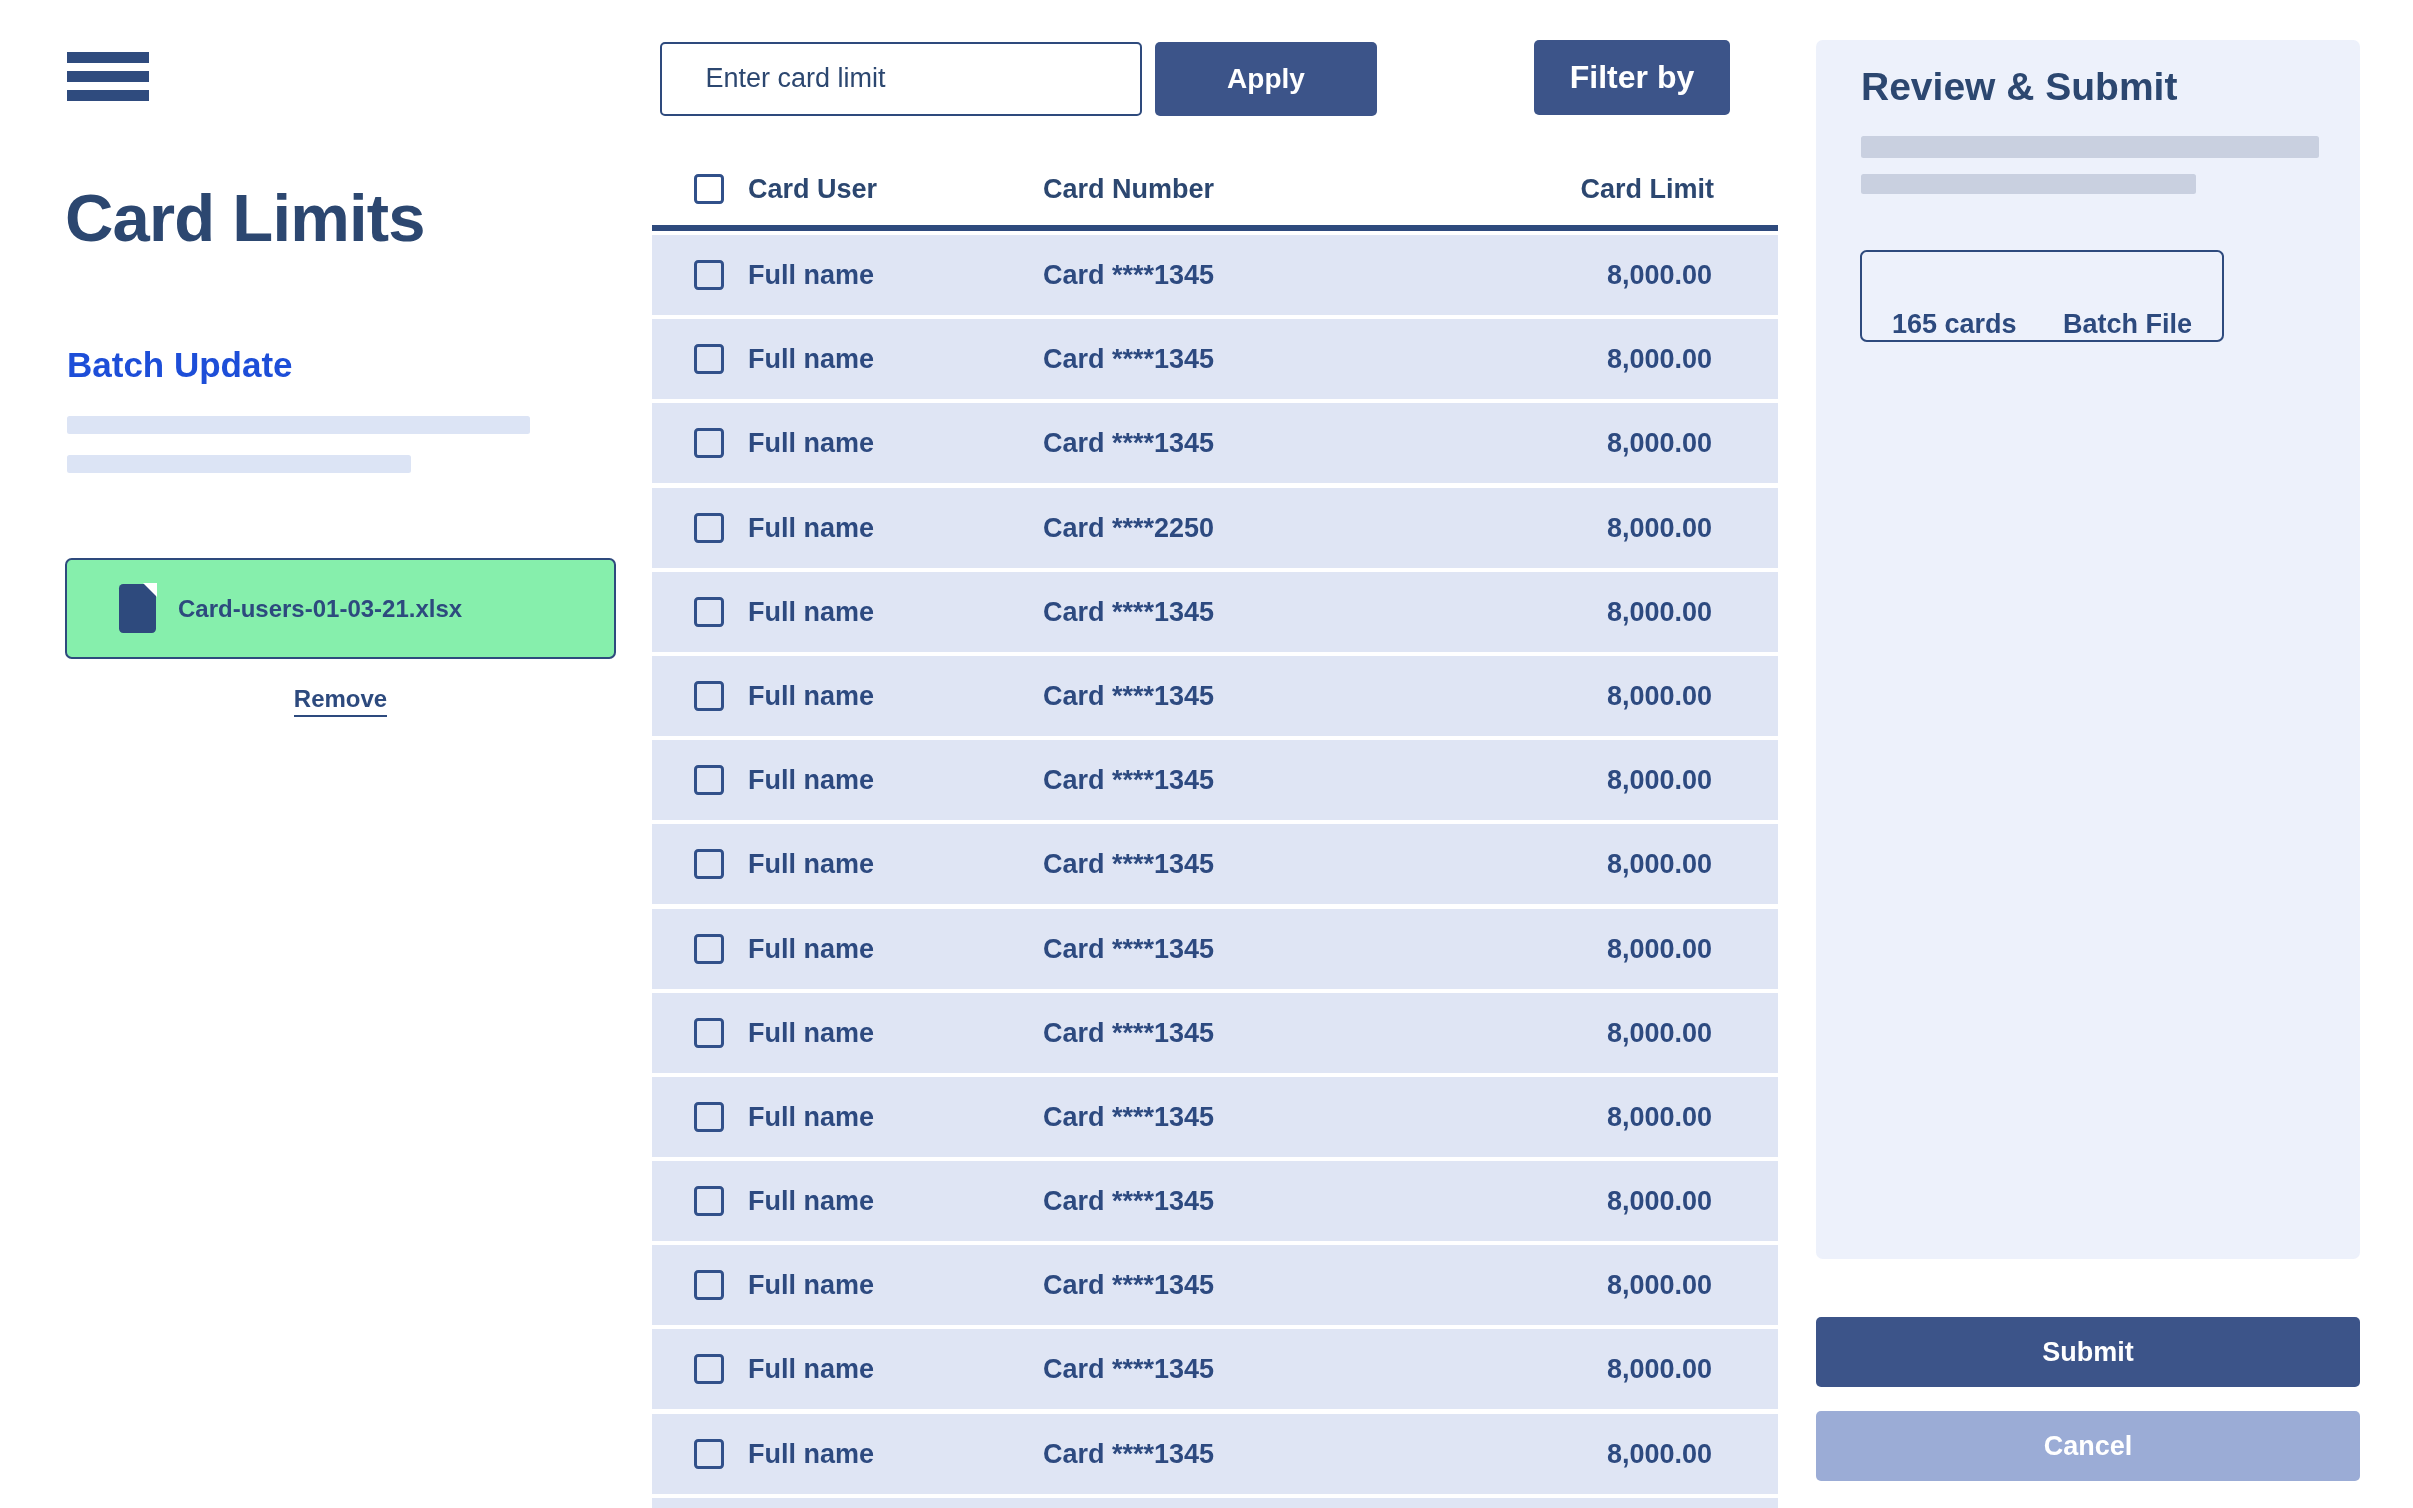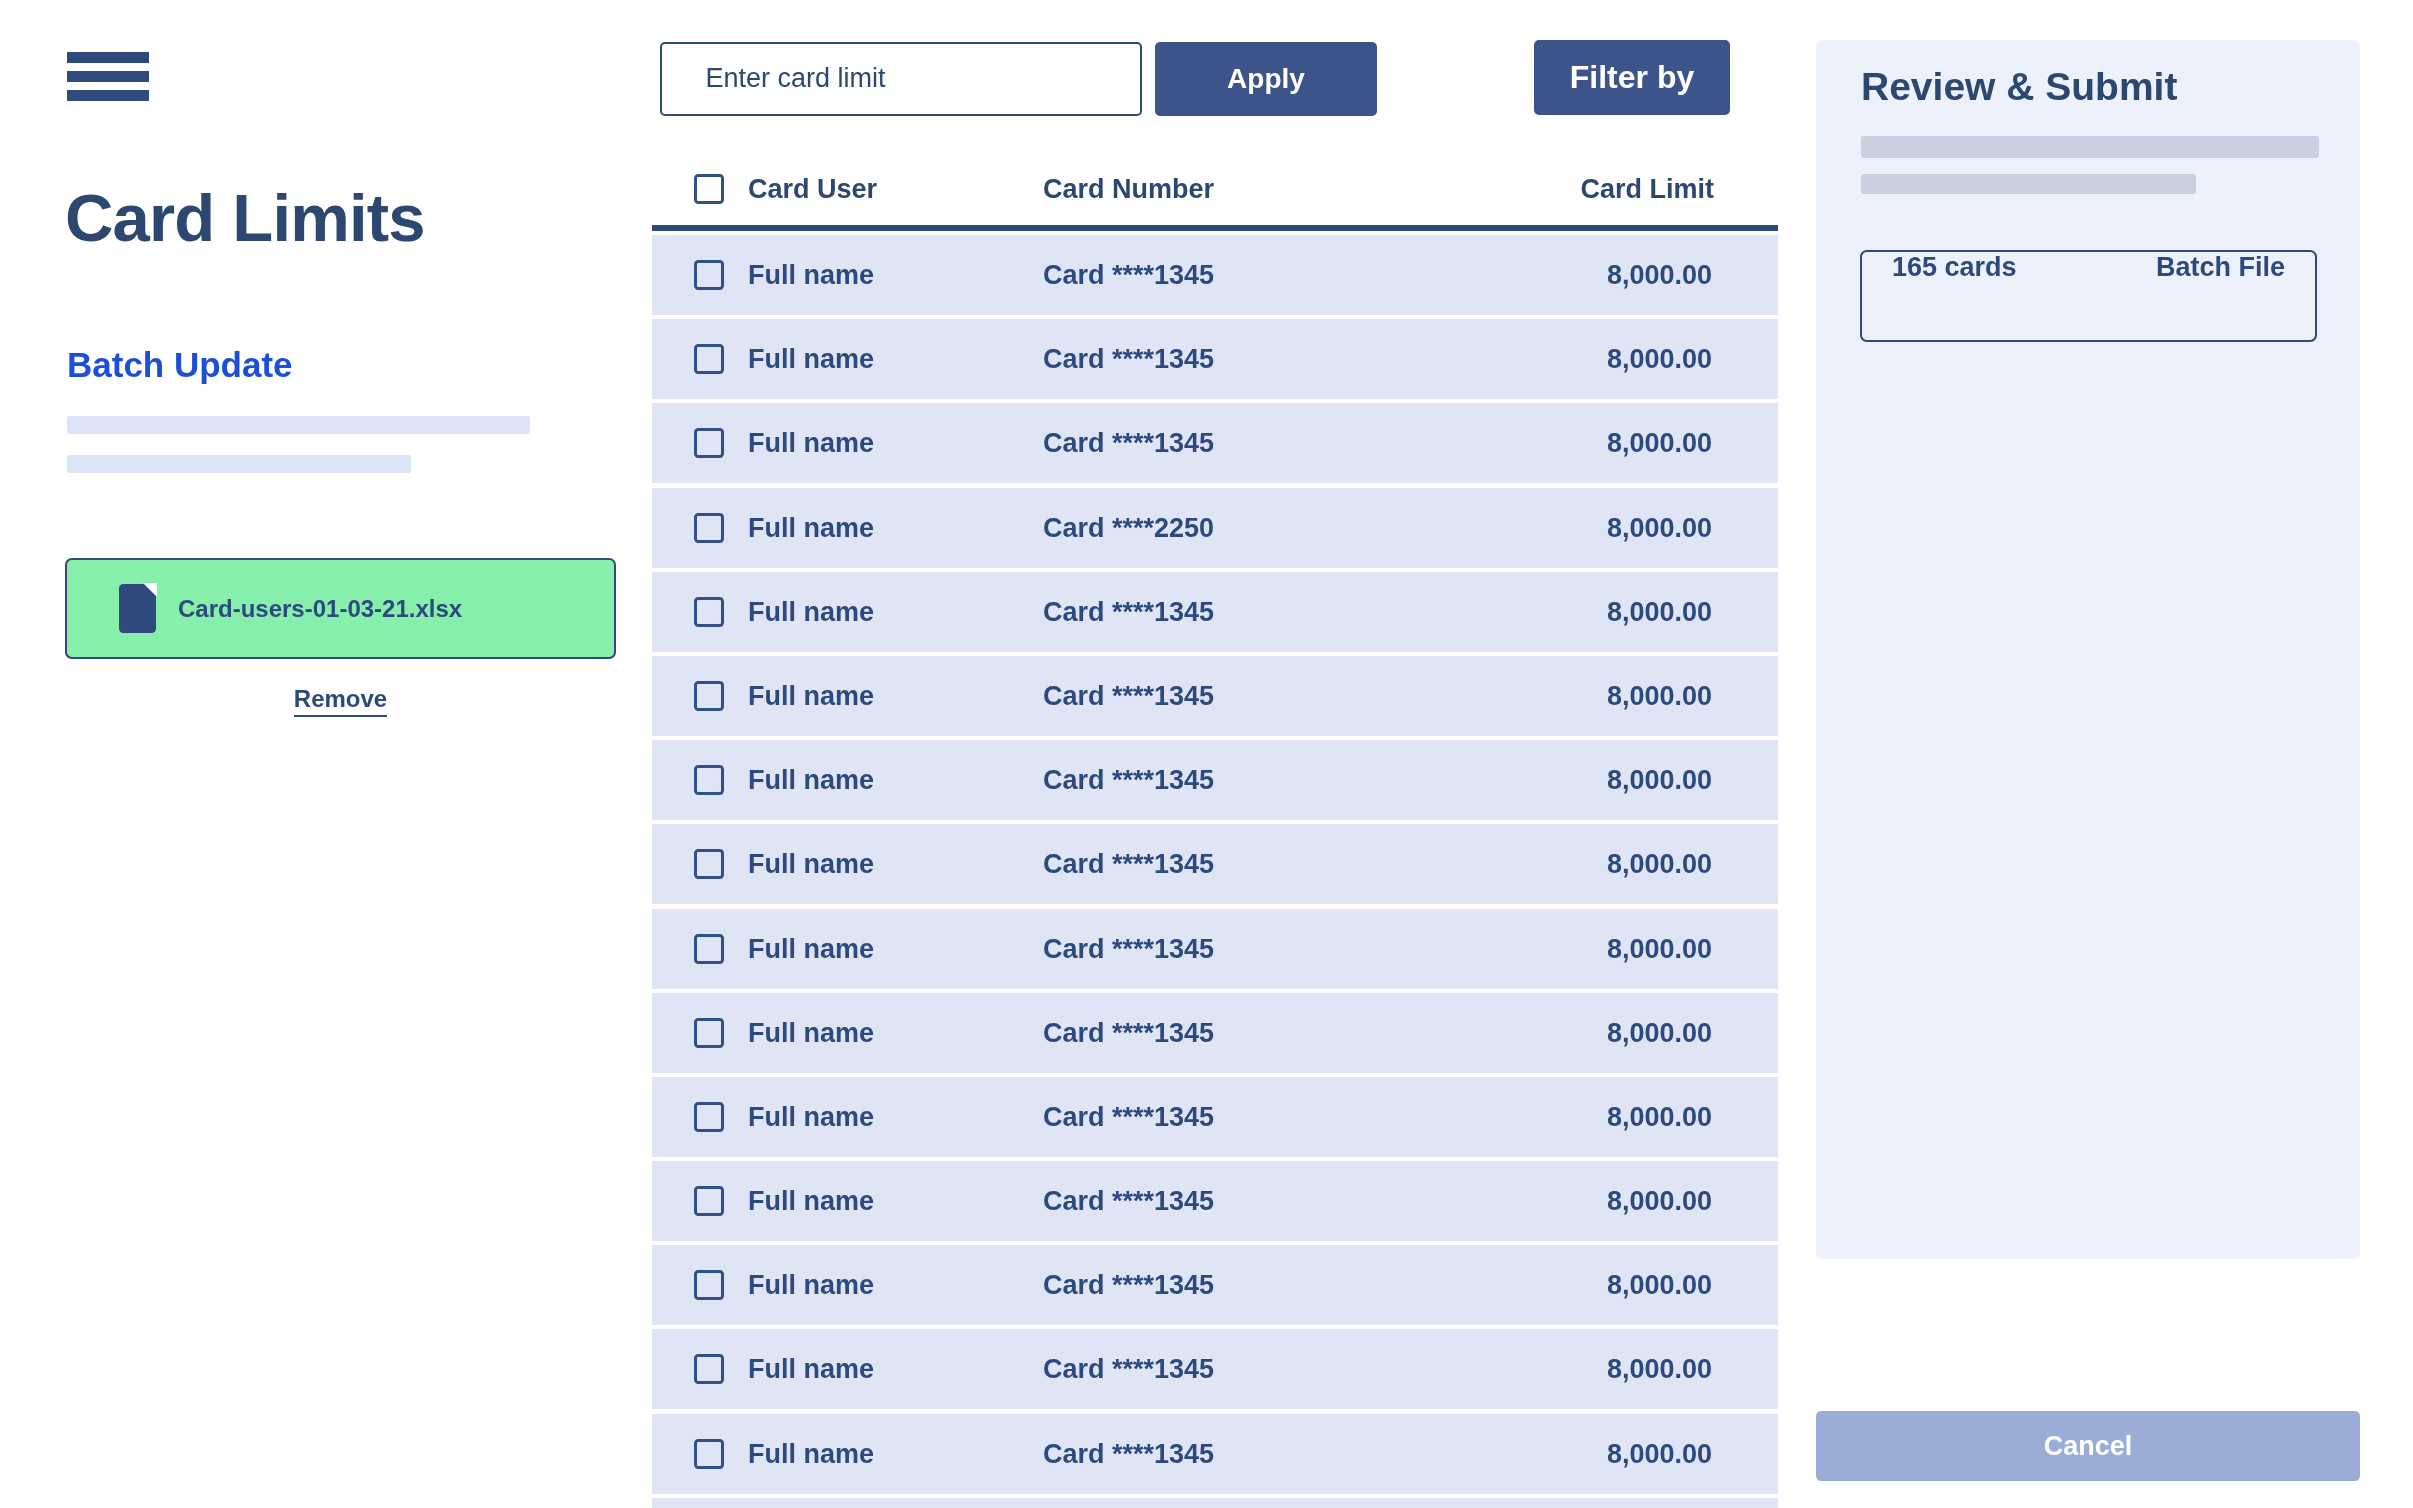--- a/index.html
+++ b/index.html
@@ -72,23 +72,23 @@
   .row .cell.limit { right:66px; text-align:right; }
 
   
   .review-panel { position:absolute; left:1816px; top:40px; width:544px; height:1219px;
                   background:#edf1fb; border-radius:6.7px;padding-left:38px; }
   .review-title { position:absolute; left:45px; top:25px; font-size:39px; font-weight:700;
                   color:#2c4770; }
   .review-panel .ph-bar { background:#c9d0e0; }
   .review-panel .ph-bar.r1 { left:45px; top:96px; width:458px; height:22px; }
   .review-panel .ph-bar.r2 { left:45px; top:134px; width:335px; height:20px; }
-  .summary-box { position:absolute; left:44px; top:210px; width:457px; height:92px;
+  .summary-box { position:absolute; left:44px; top:210px; width:364px; height:92px;
                  border:2.5px solid #2e4a7d; border-radius:6.7px;
-                 display:flex; align-items:flex-start; justify-content:space-between;
+                 display:flex; align-items:flex-end; justify-content:space-between;
                  padding:0 30px; }
   .summary-box span { font-size:27px; font-weight:700; color:#2d4a7e; }
 
   .submit-btn { position:absolute; left:1816px; top:1317px; width:544px; height:70px;
                 font-size:27px; }
   .cancel-btn { position:absolute; left:1816px; top:1411px; width:544px; height:70px;
                 font-size:27px; background:#9bacd6; }
 </style>
 </head>
 <body>
@@ -232,16 +232,17 @@
   <section class="review-panel">
     <div class="review-title">Review &amp; Submit</div>
     <div class="ph-bar r1"></div>
     <div class="ph-bar r2"></div>
     <div class="summary-box">
       <span>165 cards</span>
       <span>Batch File</span>
     </div>
   </section>
 
+  <button class="btn submit-btn">Submit</button>
   <button class="btn cancel-btn">Cancel</button>
 
 </div>
 
 
 </body></html>

